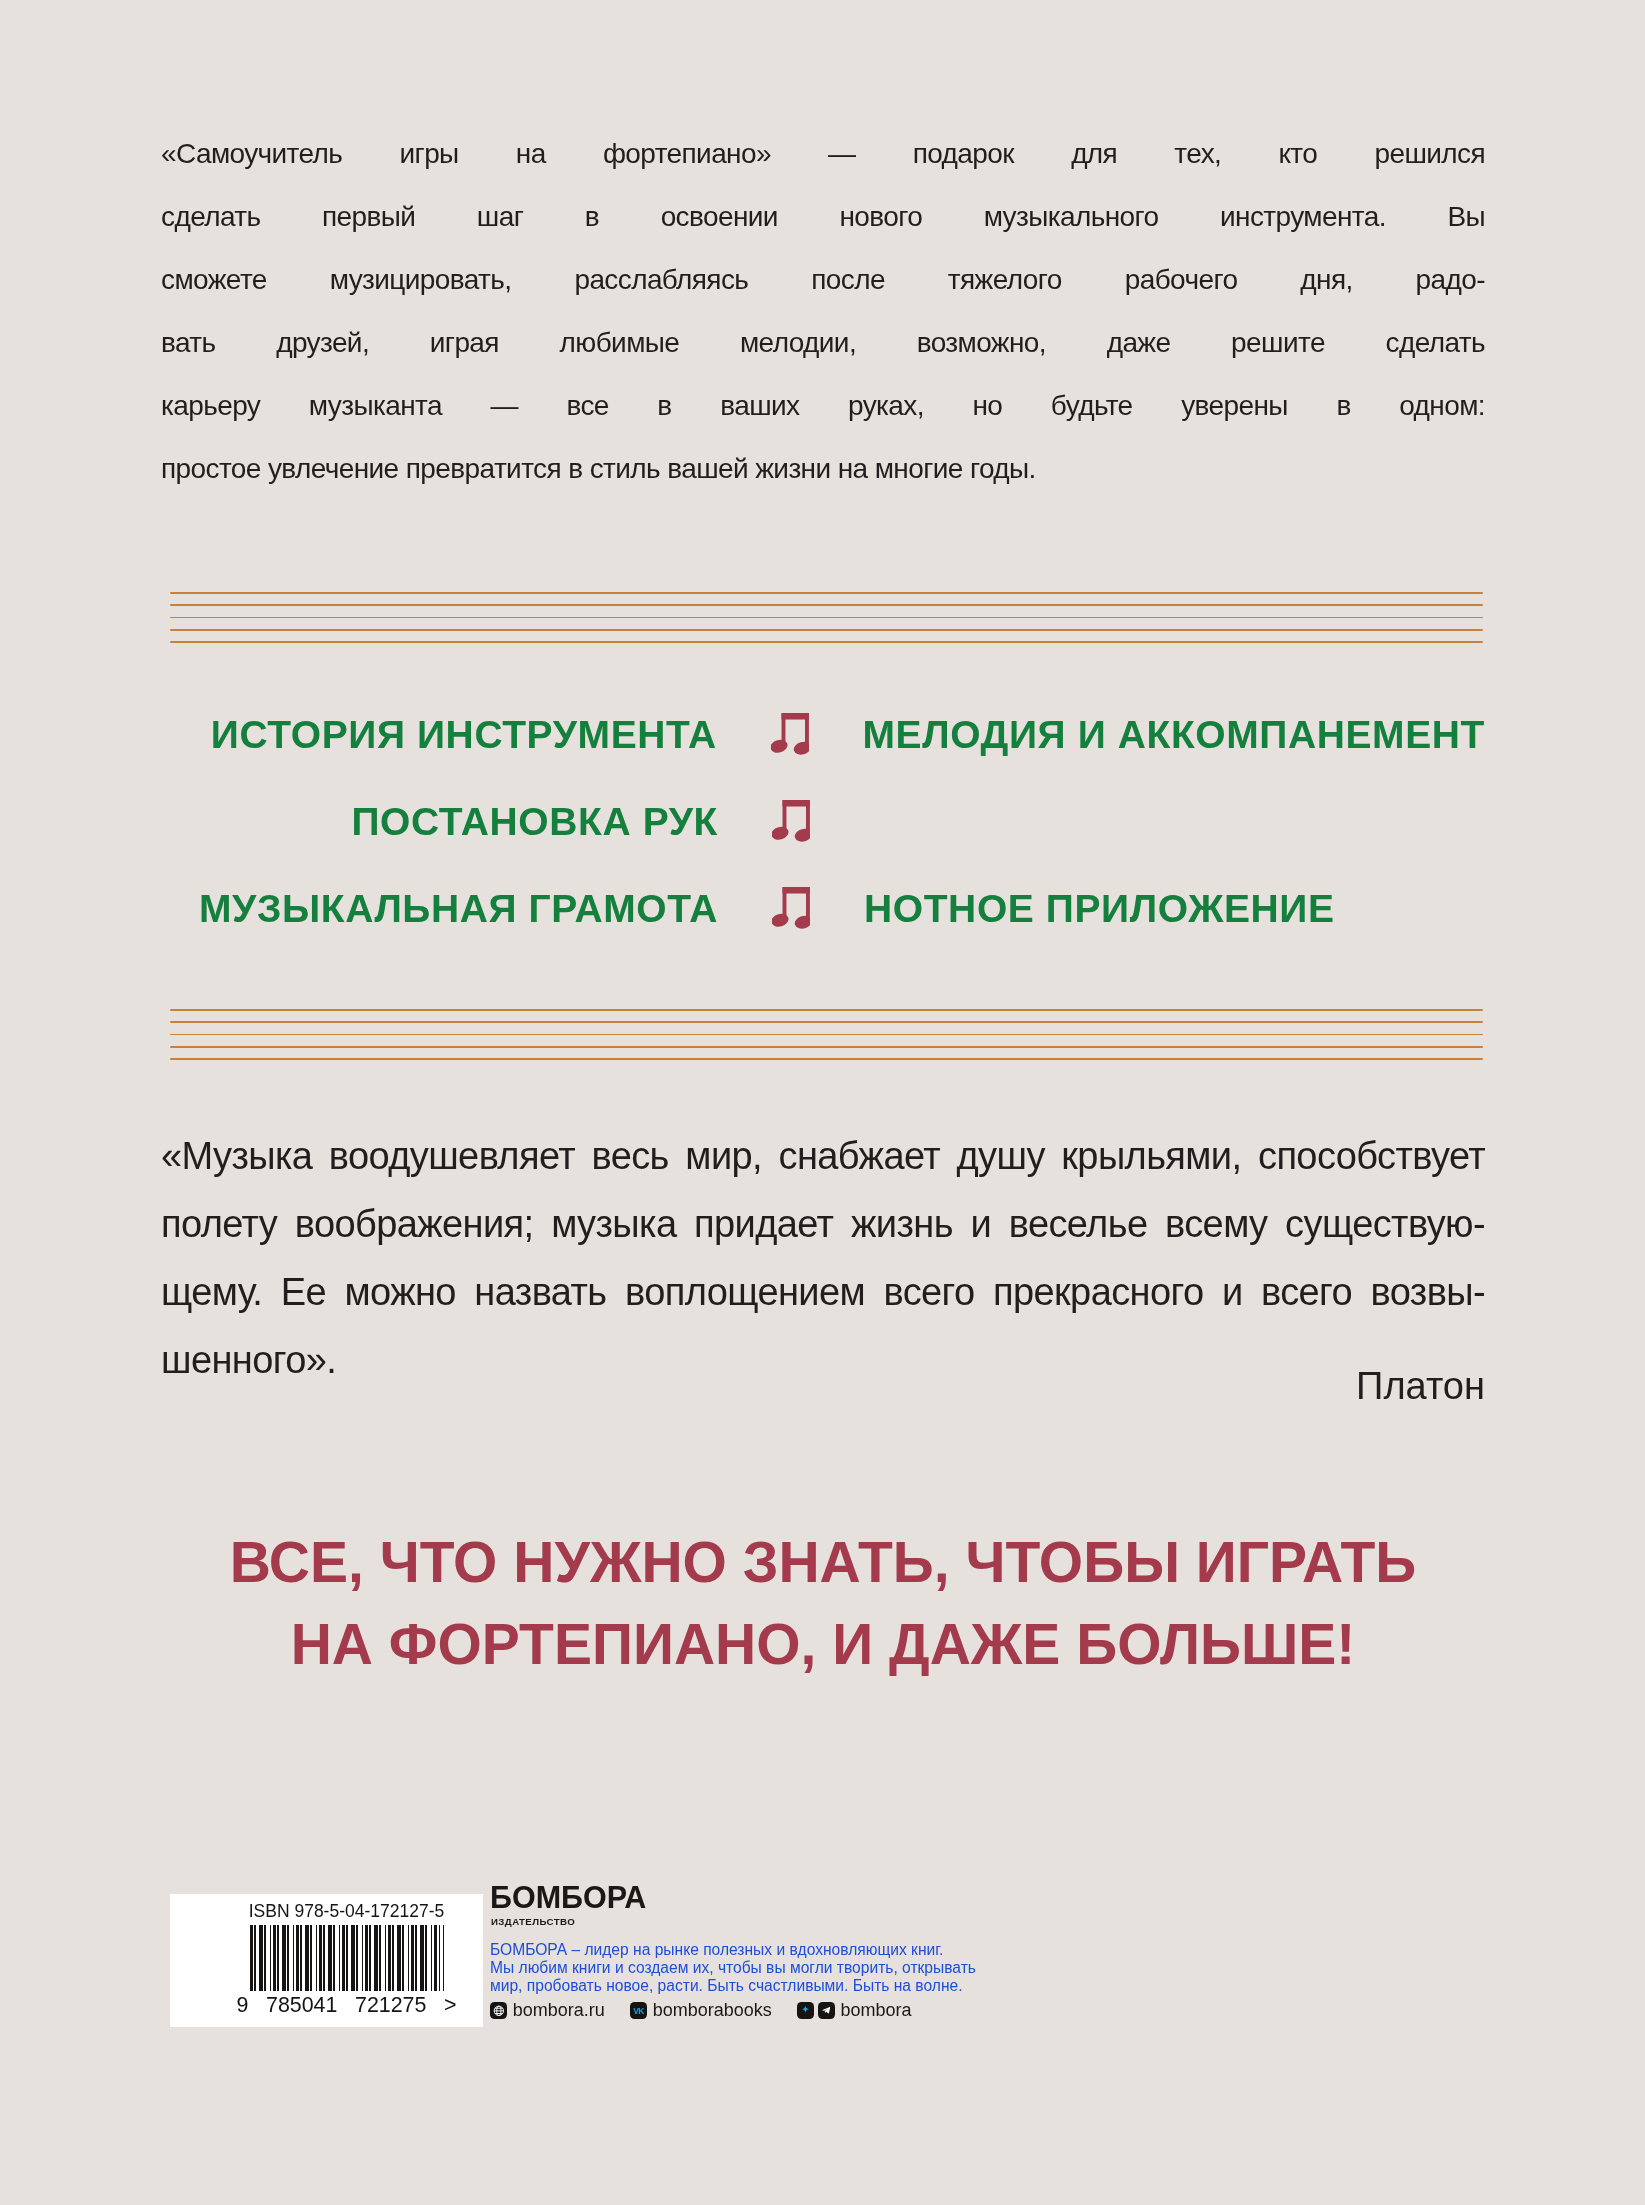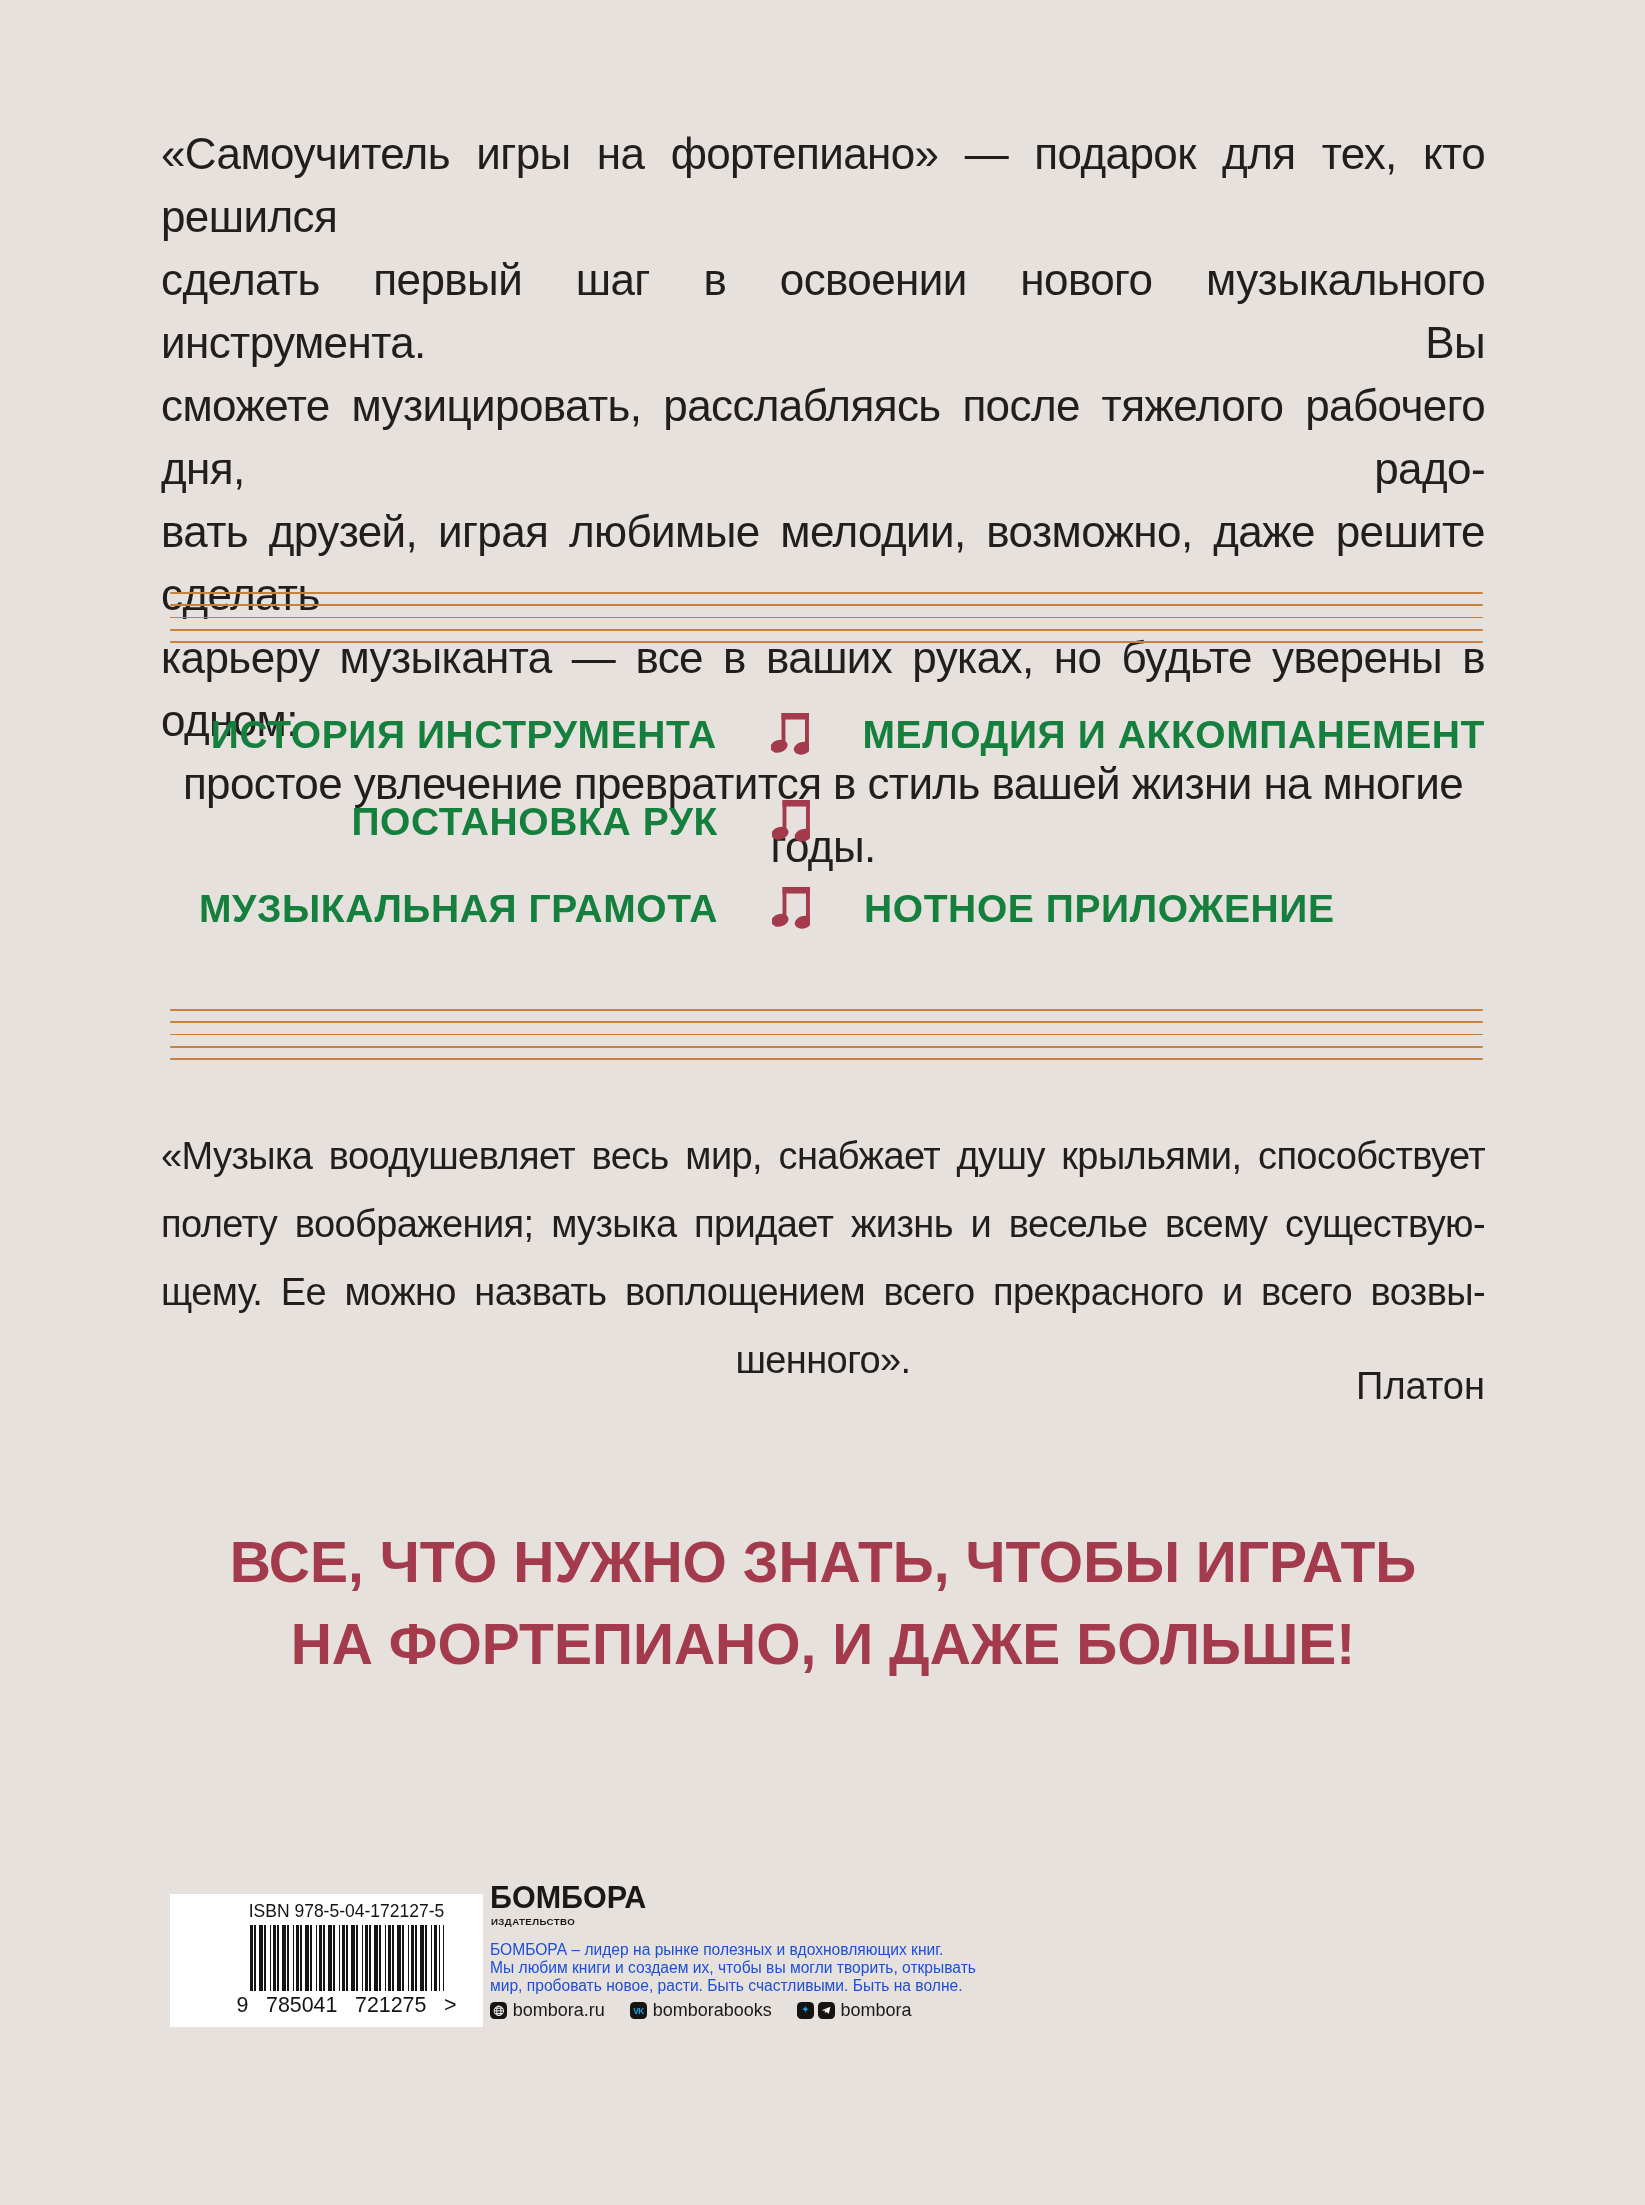--- a/index.html
+++ b/index.html
@@ -1,23 +1,23 @@
 <!DOCTYPE html>
 <html style="font-size:10.4px"><head>
 <meta charset="utf-8">
 <style>
   html,body{margin:0;padding:0;background:#b9b4b0;}
   .page{position:relative;width:1646px;height:2205px;background:#e6e1dd;
         font-family:"Liberation Sans",sans-serif;color:#211e1d;overflow:hidden;}
 
   
   .intro{position:absolute;left:161px;top:122px;width:1324px;
-         font-size:44px;line-height:63px;letter-spacing:-0.6px;}
+         font-size:28px;line-height:63px;letter-spacing:-0.6px;}
   .jline{text-align:justify;text-align-last:justify;}
-  .lline{text-align:center;}
+  .lline{text-align:left;}
 
   
   .staff{position:absolute;left:170px;width:1313px;}
   .staff-line{height:1.9px;background:#c6813c;margin-bottom:10.4px;border-radius:1.3px;}
   .staff-line:last-child{margin-bottom:0;}
   .staff-1{top:592px;}
   .staff-2{top:1009px;}
 
   
   .topic-row{position:absolute;left:161px;width:1324px;height:47px;

